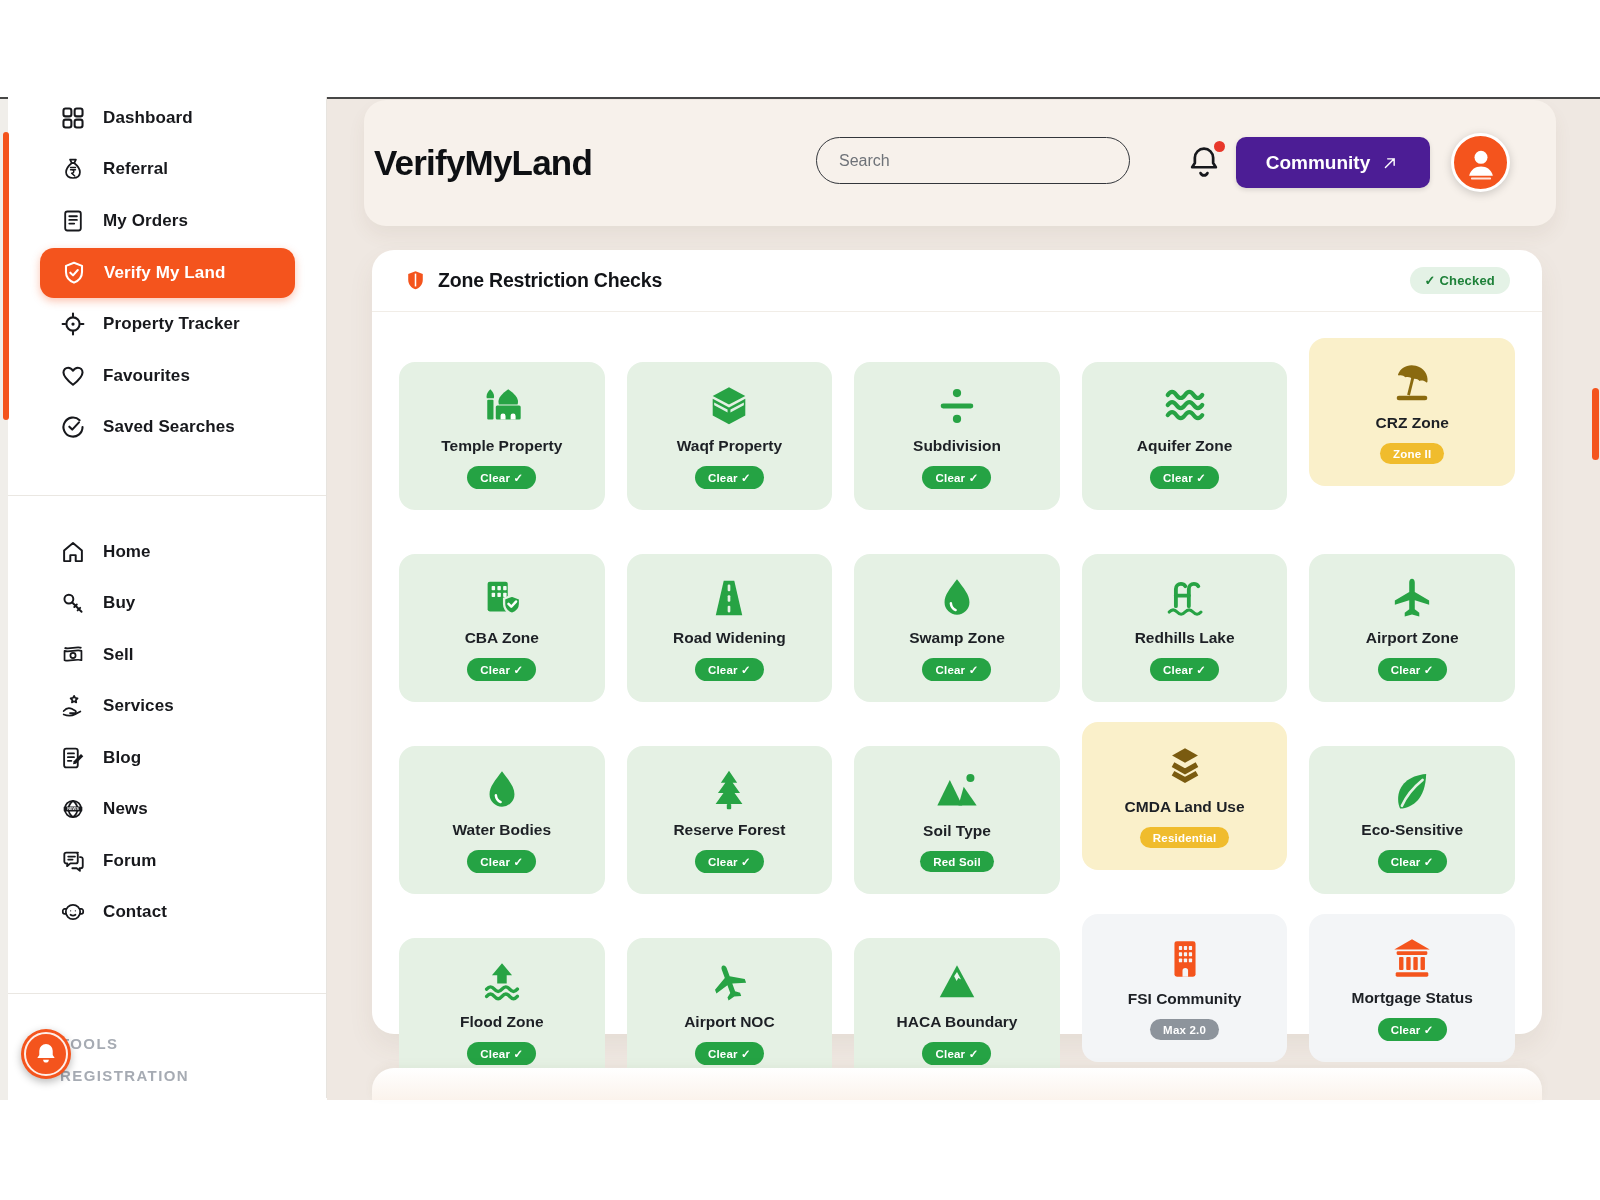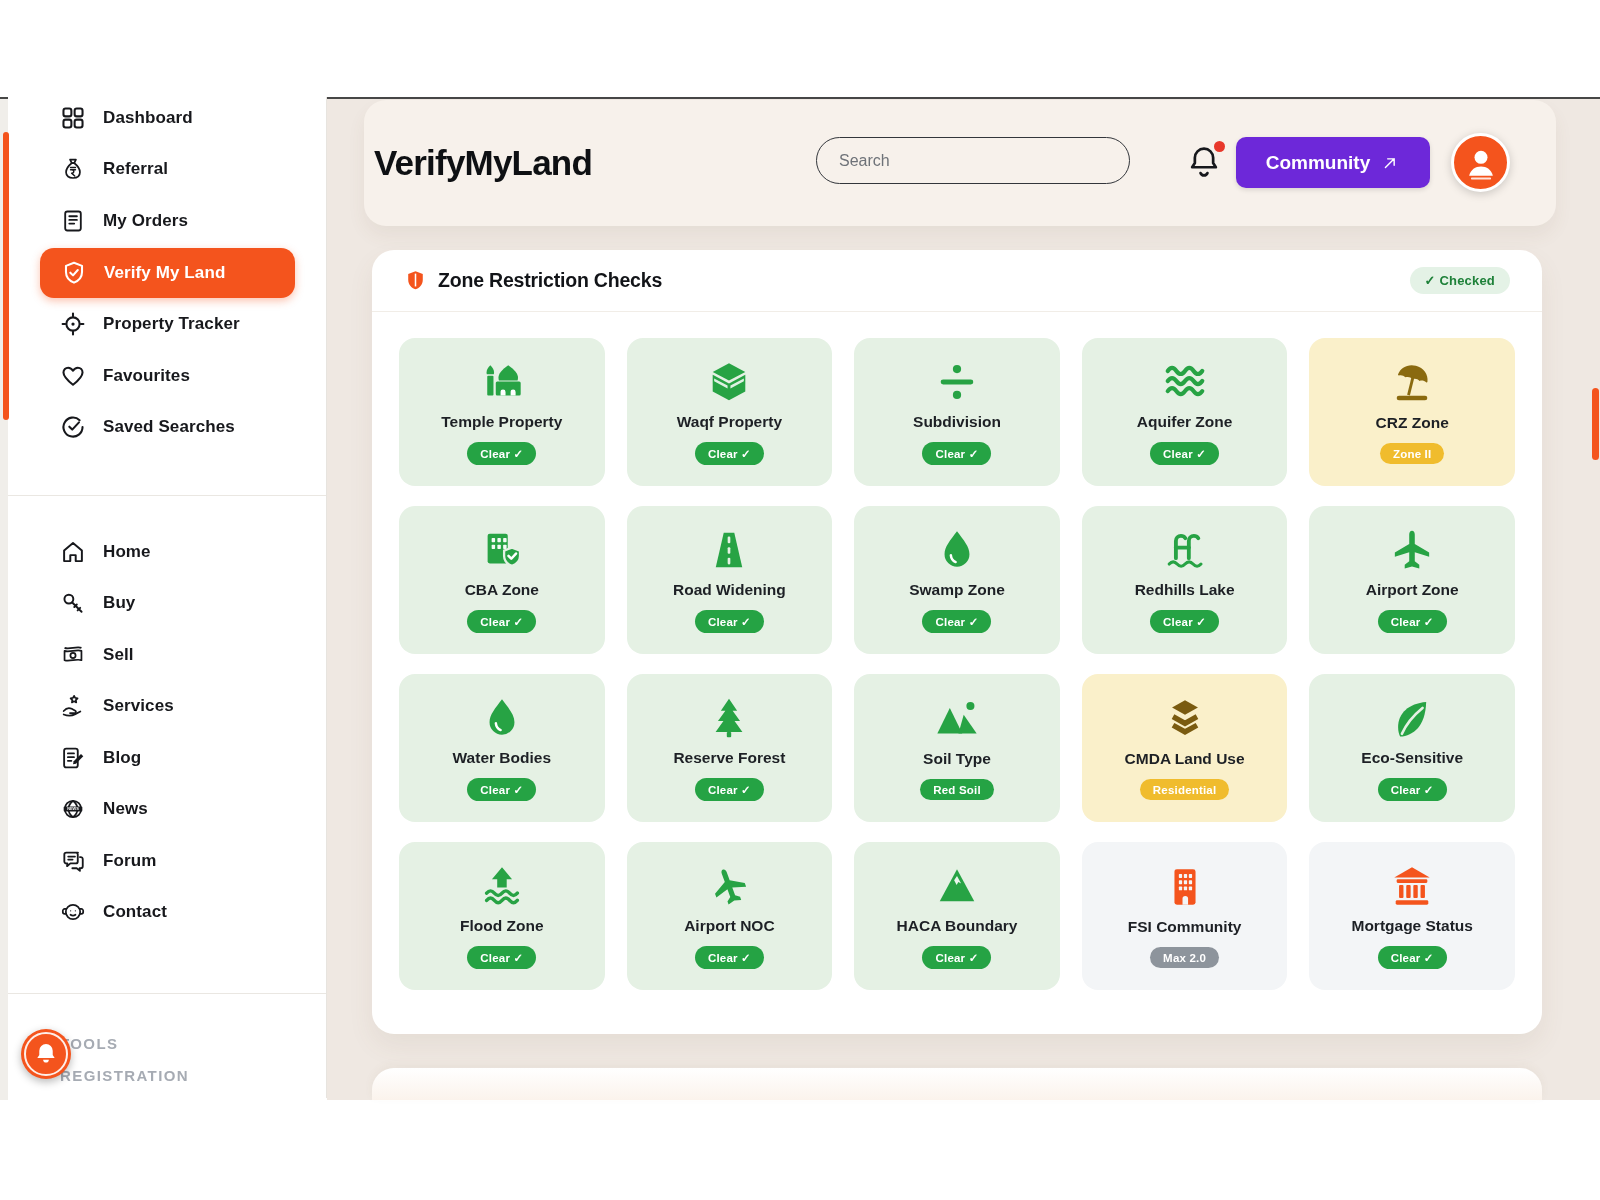--- a/index.html
+++ b/index.html
@@ -36,37 +36,37 @@
   .fab .fab-bell svg{width:26px;height:26px;display:block;}
 
   
   .topbar{position:absolute;left:364px;top:100px;width:1192px;height:126px;background:#F7F1EB;border-radius:22px;box-shadow:0 10px 18px rgba(120,90,60,.07);}
   .app-title{position:absolute;left:10px;top:50%;transform:translateY(-50%);margin:0;font-size:35px;font-weight:800;letter-spacing:-.8px;color:#0E1013;}
   .search{position:absolute;left:452px;top:37px;width:314px;height:47px;border:1.6px solid #33363B;border-radius:27px;background:transparent;padding:0 22px;font-size:16px;color:#333;font-family:inherit;box-sizing:border-box;outline:none;}
   .search::placeholder{color:#6E7278;}
   .bell-btn{position:absolute;left:822px;top:42px;width:40px;height:40px;background:none;border:none;color:#17181C;cursor:pointer;padding:0;}
   .bell-btn .bell-holder svg{width:36px;height:36px;display:block;}
   .dot{position:absolute;right:1px;top:-1px;width:11px;height:11px;border-radius:50%;background:#E8382B;}
-  .community{position:absolute;left:872px;top:37px;width:194px;height:51px;border:none;border-radius:10px;background:#6d28d9;color:#fff;font-size:19px;font-weight:700;font-family:inherit;display:flex;align-items:center;justify-content:center;gap:10px;cursor:pointer;box-shadow:0 2px 5px rgba(0,0,0,.12);}
+  .community{position:absolute;left:872px;top:37px;width:194px;height:51px;border:none;border-radius:10px;background:#4c1d95;color:#fff;font-size:19px;font-weight:700;font-family:inherit;display:flex;align-items:center;justify-content:center;gap:10px;cursor:pointer;box-shadow:0 2px 5px rgba(0,0,0,.12);}
   .community .arrow-holder{width:20px;height:20px;}
   .community .arrow-holder svg{width:20px;height:20px;display:block;}
   .avatar{position:absolute;left:1087px;top:33px;width:59px;height:59px;border-radius:50%;background:#F4541D;border:3.5px solid #fff;box-shadow:0 2px 10px rgba(0,0,0,.18);padding:0;cursor:pointer;display:flex;align-items:center;justify-content:center;box-sizing:border-box;color:#fff;}
   .avatar svg{width:40px;height:40px;display:block;}
 
   
   .panel{position:absolute;left:372px;top:250px;width:1170px;height:784px;background:#fff;border-radius:22px;box-shadow:0 12px 26px rgba(120,90,60,.08);box-sizing:border-box;}
   .panel-head{display:flex;align-items:center;height:61px;padding:0 32px;border-bottom:1px solid #F1EDE7;}
   .shield{width:23px;height:23px;color:#F4541D;margin-right:11px;flex:none;}
   .shield svg{width:23px;height:23px;display:block;}
   .panel-title{font-size:19.5px;font-weight:800;color:#121418;margin:0;letter-spacing:-.2px;}
   .checked{margin-left:auto;background:#E4F2E6;color:#1E8139;font-size:13px;font-weight:700;padding:6px 15px;border-radius:999px;letter-spacing:.2px;}
 
   .grid{display:grid;grid-template-columns:repeat(5,1fr);gap:20px 22px;padding:26px 27px 0 27px;}
   .card{height:148px;border-radius:16px;display:flex;flex-direction:column;align-items:center;justify-content:center;cursor:pointer;}
-  .card-green{background:#E5F1E4;}
+  .card-green{background:#E5F1E4;margin-top:24px;}
   .card-yellow{background:#FAF0CA;}
   .card-grey{background:#F3F5F7;}
   .card-icon{height:46px;color:#27A344;}
   .card-icon svg{width:46px;height:46px;display:block;}
   .card-label{margin-top:8px;font-size:15.5px;font-weight:700;color:#1D2025;}
   .card-badge{margin-top:11px;font-size:11.5px;font-weight:700;color:#fff;padding:4.5px 13px;border-radius:999px;letter-spacing:.2px;}
   .badge-green{background:#25A344;}
   .badge-yellow{background:#F0BC2D;}
   .badge-grey{background:#8D949C;}
 

